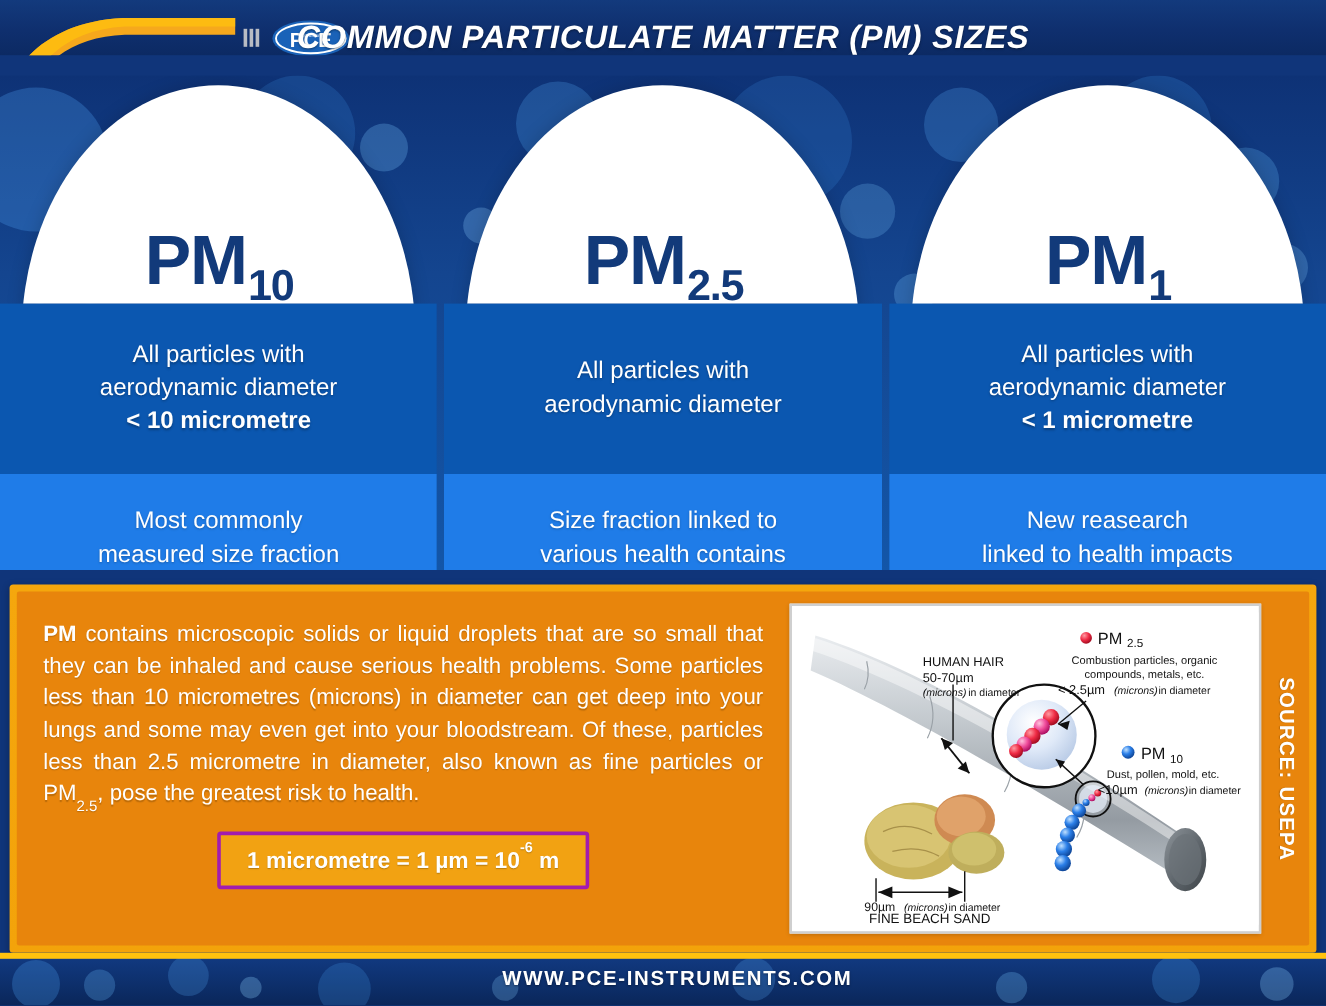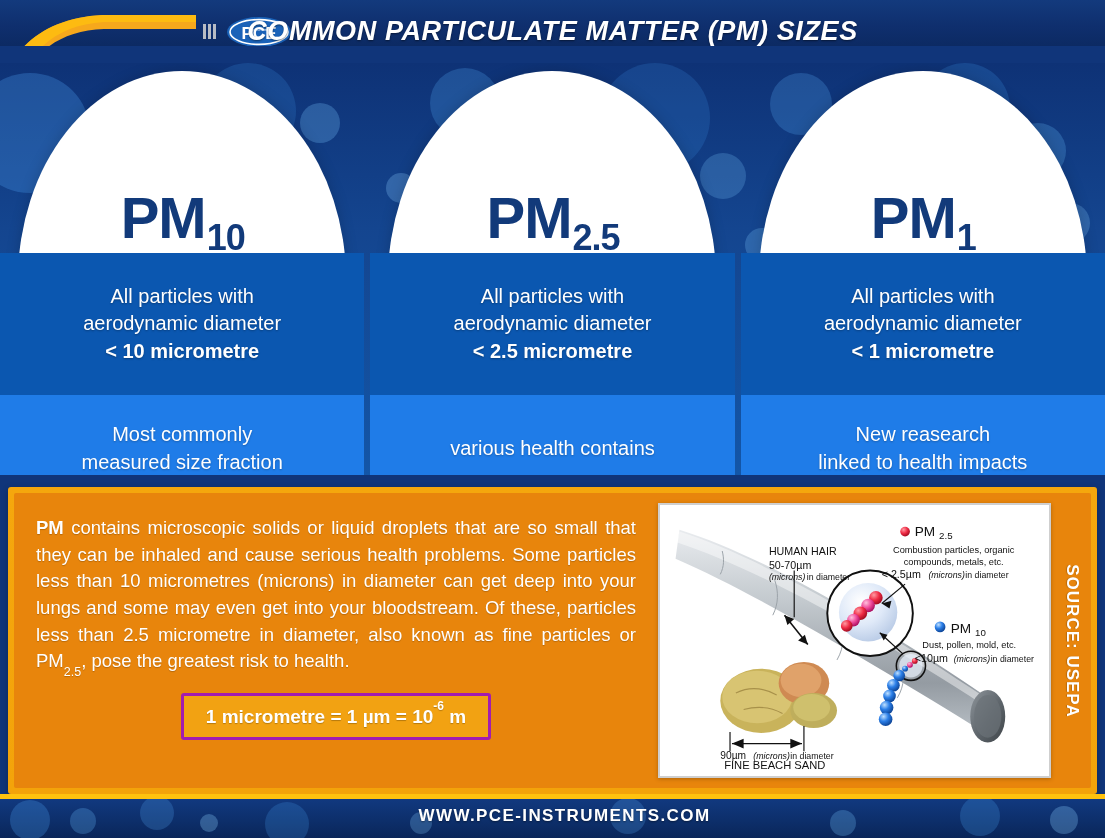--- a/index.html
+++ b/index.html
@@ -162,23 +162,23 @@
       <div class="card-top">
         <div class="dome"></div>
         <div class="dome-label">
           <span>PM</span>
             <sub>2.5</sub>
         </div>
       </div>
       <div class="card-mid">
         <span>All particles with</span>
         <span>aerodynamic diameter</span>
-        <span class="strong">&lt; 2.5 micrometre</span>
       </div>
       <div class="card-bot">
+        <span>Size fraction linked to</span>
         <span>various health contains</span>
       </div>
     </div>
 
     <div class="card">
       <div class="card-top">
         <div class="dome"></div>
         <div class="dome-label">
           <span>PM</span>
             <sub>1</sub>

